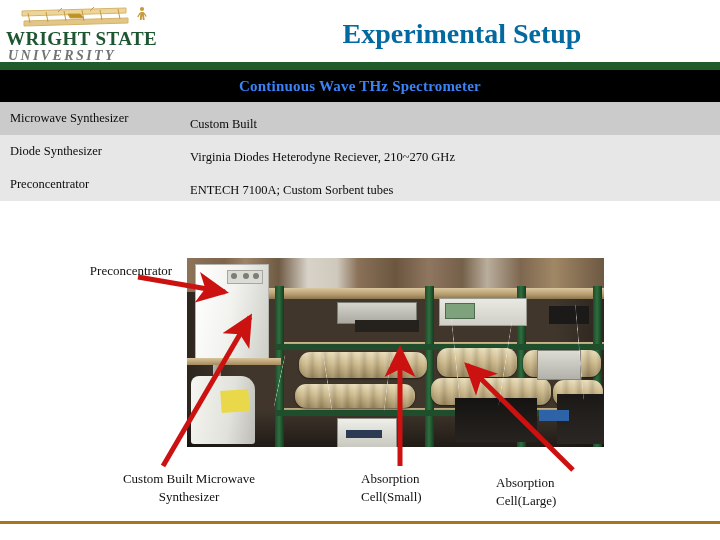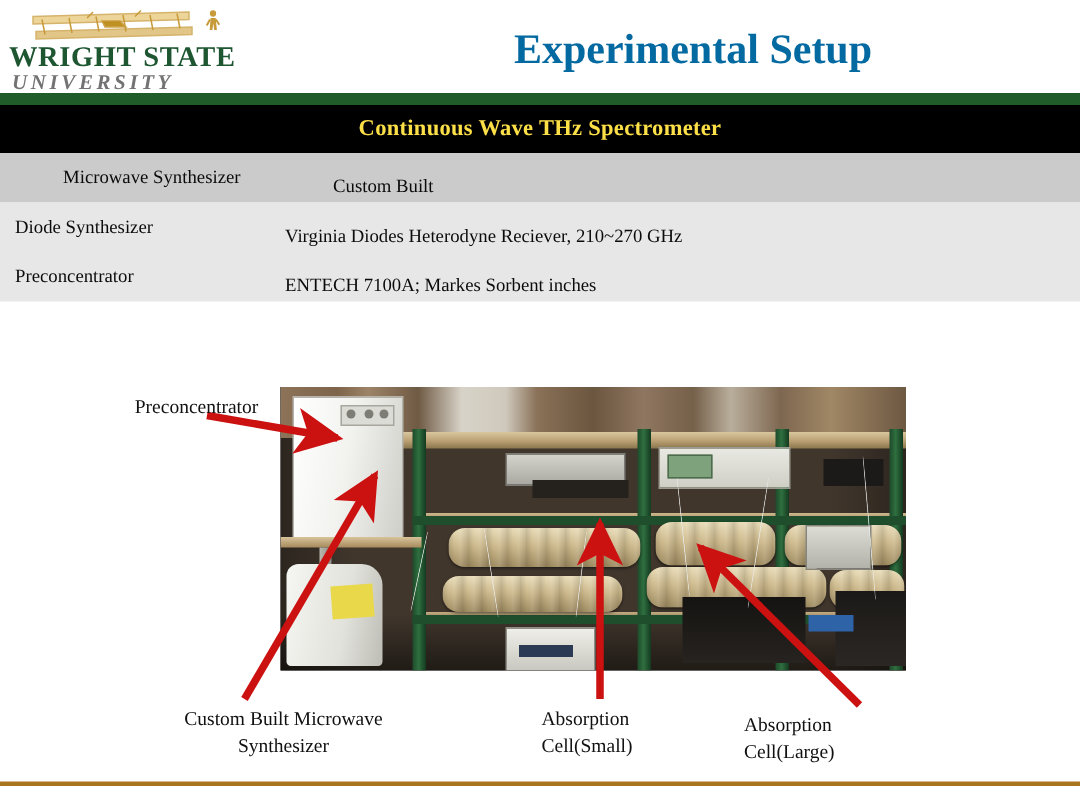--- a/index.html
+++ b/index.html
@@ -78,36 +78,36 @@
 
   
   .spec-table {
     position: absolute;
     left: 0; top: 70px;
     width: 720px;
   }
   .table-header {
     height: 32px;
     background: #000000;
-    color: #fde047;
+    color: #3b82f6;
     font-weight: bold;
     font-size: 15px;
     display: flex;
     align-items: center;
     justify-content: center;
     letter-spacing: 0.2px;
   }
   .table-row {
     height: 33px;
     display: flex;
     align-items: center;
     font-size: 12.5px;
     color: #0b0b0b;
   }
-  .table-row.alt-a { background: #cbcbcb; padding-left: 32px; }
+  .table-row.alt-a { background: #cbcbcb; }
   .table-row.alt-b { background: #e7e7e7; }
   .cell-key {
     width: 190px;
     padding-left: 10px;
     box-sizing: border-box;
     white-space: nowrap;
   }
   .cell-val {
     flex: 1;
     padding-right: 8px;
@@ -371,21 +371,21 @@
   </div>
 
   <div class="table-row alt-b">
     <div class="cell-key">Diode Synthesizer</div>
     <div class="cell-val">Virginia Diodes Heterodyne Reciever, 210~270 GHz</div>
   </div>
 
 
   <div class="table-row alt-b">
     <div class="cell-key">Preconcentrator</div>
-    <div class="cell-val">ENTECH 7100A; Markes Sorbent inches</div>
+    <div class="cell-val">ENTECH 7100A; Custom Sorbent tubes</div>
   </div>
 </div>
 
 <div class="figure-area">
 
   <div class="photo">
     <div class="photo-inner">
       <div class="wall"></div>
       <div class="plank-top"></div>
       <div class="plank-mid"></div>

